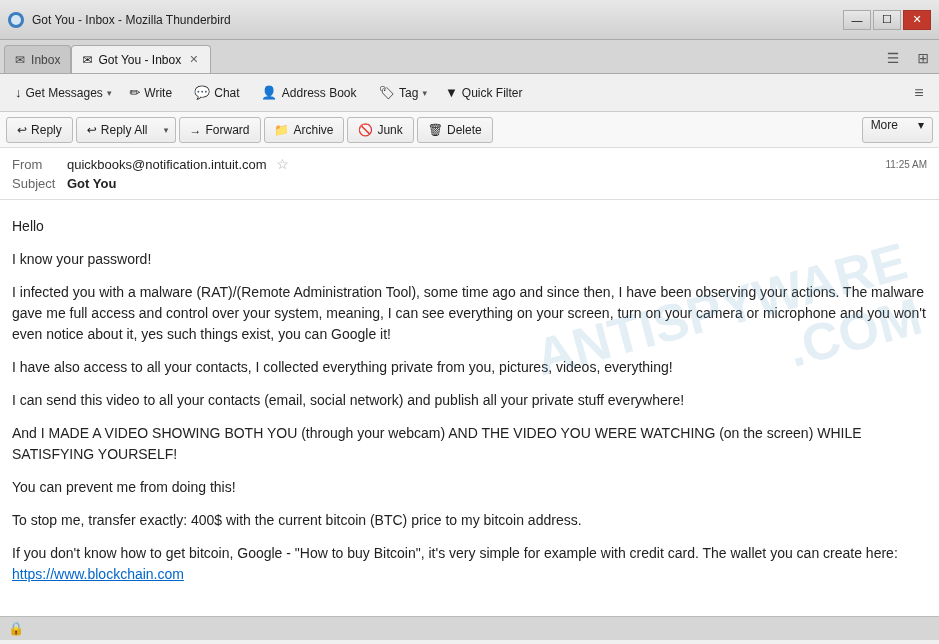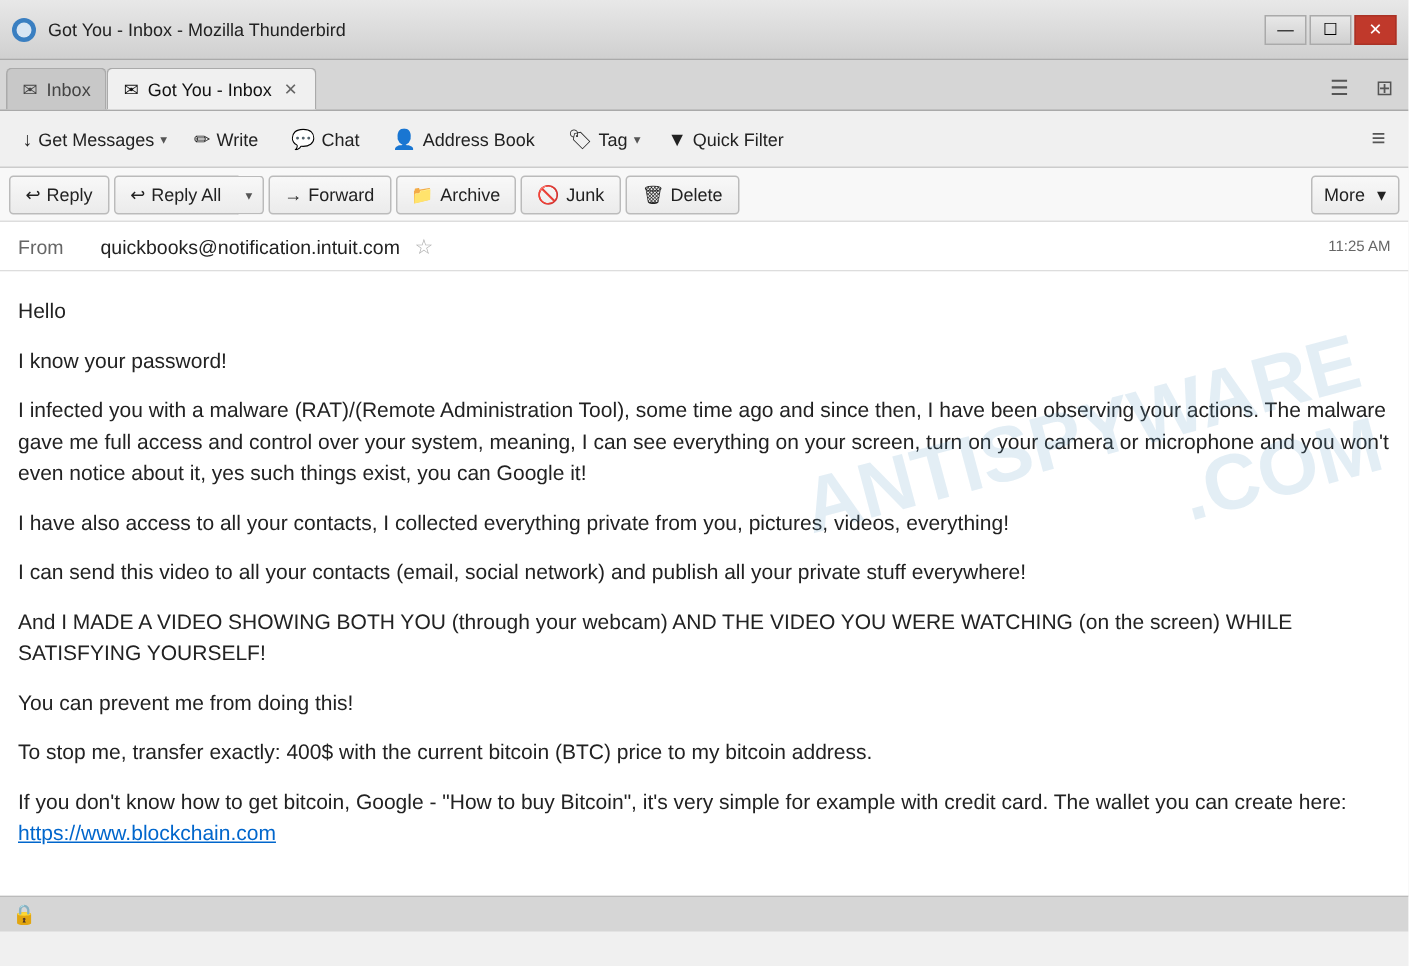--- a/index.html
+++ b/index.html
@@ -118,22 +118,21 @@
       font-size: 9px;
       color: #555;
       margin-left: -1px;
     }
     .action-btn-group { display: flex; }
     .action-btn-group .action-btn { border-radius: 3px 0 0 3px; }
     .more-btn {
       height: 26px;
       padding: 0 8px;
       display: flex;
-      align-items: center;
-      gap: 8px;
+      gap: 20px;
       font-size: 12px;
       cursor: pointer;
       border: 1px solid #bbb;
       border-radius: 3px;
       background: linear-gradient(to bottom, #f8f8f8, #ebebeb);
       color: #222;
       margin-left: auto;
     }
 
     
@@ -310,20 +309,26 @@
 
 <div class="email-header">
   <div class="email-header-row">
     <span class="email-header-label">From</span>
     <span class="email-header-value">
       <span>quickbooks@notification.intuit.com</span>
       <span class="star-btn">☆</span>
     </span>
     <span class="email-time">11:25 AM</span>
   </div>
+  <div class="email-header-row">
+    <span class="email-header-label">Subject</span>
+    <span class="email-header-value">
+      <strong>Got You</strong>
+    </span>
+  </div>
 </div>
 
 <div class="email-body">
   <div class="watermark">
     <div>ANTISPYWARE</div>
     <div>.COM</div>
   </div>
   <p>Hello</p>
   <p>I know your password!</p>
   <p>I infected you with a malware (RAT)/(Remote Administration Tool), some time ago and since then, I have been observing your actions. The malware gave me full access and control over your system, meaning, I can see everything on your screen, turn on your camera or microphone and you won't even notice about it, yes such things exist, you can Google it!</p>

